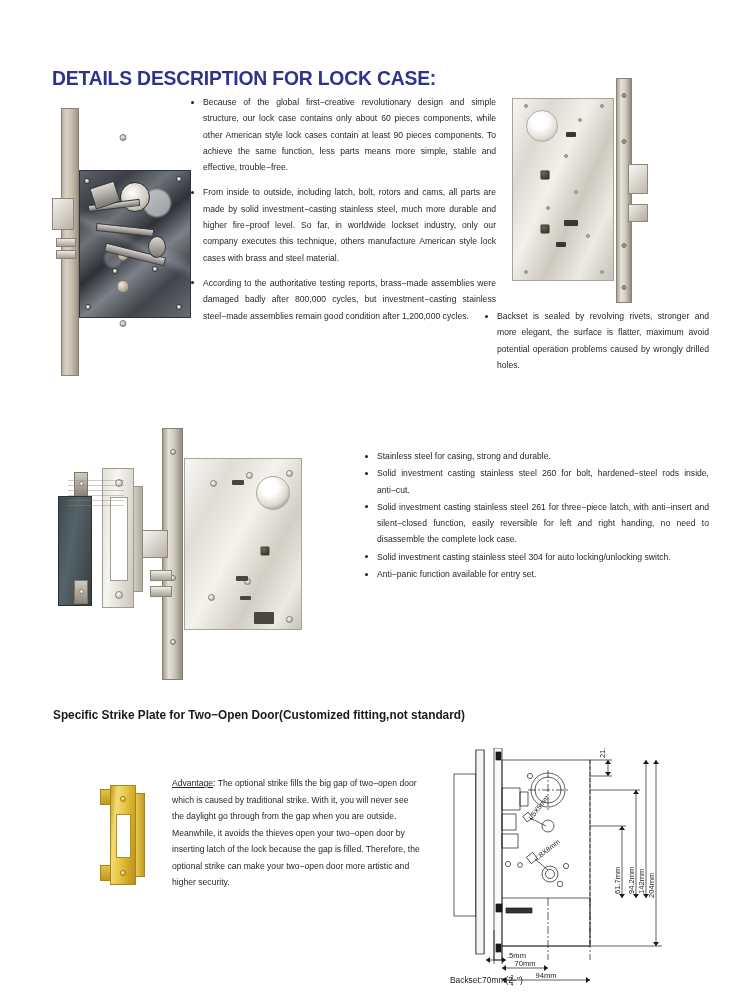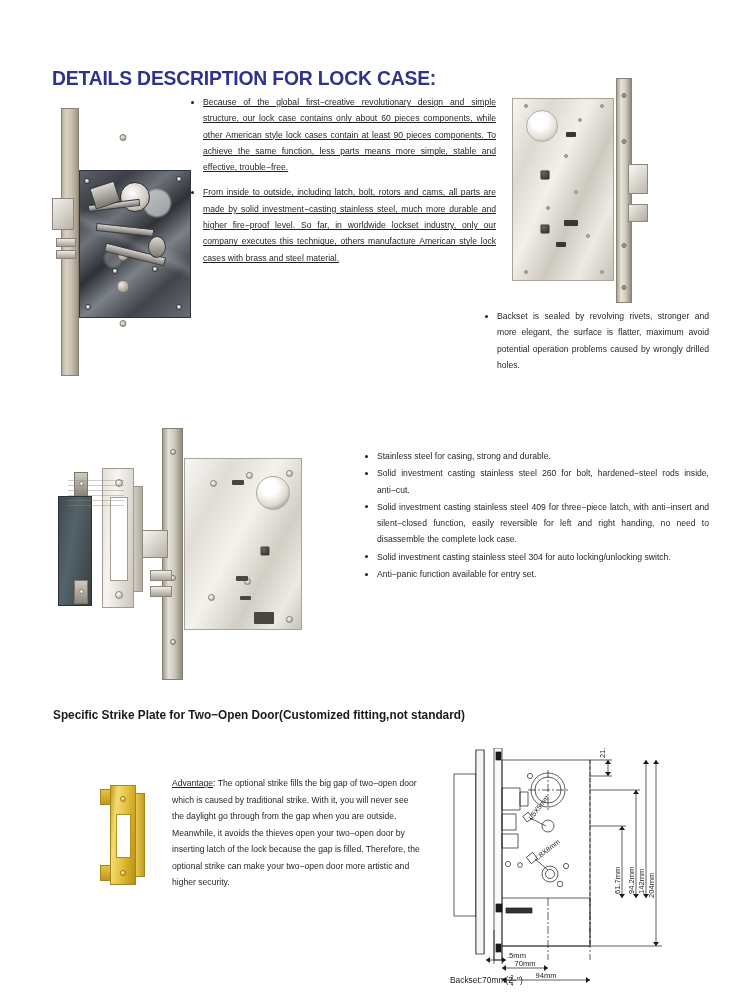--- a/index.html
+++ b/index.html
@@ -40,21 +40,21 @@
     text-align: justify;
   }
   ul.blist > li::before {
     content: "";
     position: absolute; left: 1px; top: 6.5px;
     width: 3px; height: 3px; border-radius: 50%;
     background: #231f20;
   }
   ul.tight > li { margin-bottom: 1px; }
 
-  .col-a { position: absolute; left: 190px; top: 94px; width: 306px; text-decoration: underline; }
+  .col-a { position: absolute; left: 190px; top: 94px; width: 306px; }
   .col-b { position: absolute; left: 484px; top: 308px; width: 225px; }
   .col-c { position: absolute; left: 364px; top: 448px; width: 345px; }
 
   
   .advantage {
     position: absolute; left: 172px; top: 775px; width: 250px;
     font-size: 8.6px; line-height: 16.5px; color: #231f20;
   }
   .advantage .lead { text-decoration: underline; }
 
@@ -376,20 +376,21 @@
       <div class="plate-hole" style="top:60px;"></div>
       <div class="plate-hole" style="top:164px;"></div>
     </div>
     <div class="latchblk"></div>
     <div class="boltblk"></div>
   </div>
 
   <ul class="blist col-a">
     <li>Because of the global first−creative revolutionary design and simple structure, our lock case contains only about 60 pieces components, while other American style lock cases contain at least 90 pieces components. To achieve the same function, less parts means more simple, stable and effective, trouble−free.</li>
     <li>From inside to outside, including latch, bolt, rotors and cams, all parts are made by solid investment−casting stainless steel, much more durable and higher fire−proof level. So far, in worldwide lockset industry, only our company executes this technique, others manufacture American style lock cases with brass and steel material.</li>
+    <li>According to the authoritative testing reports, brass−made assemblies were damaged badly after 800,000 cycles, but investment−casting stainless steel−made assemblies remain good condition after 1,200,000 cycles.</li>
   </ul>
 
   <ul class="blist col-b">
     <li>Backset is sealed by revolving rivets, stronger and more elegant, the surface is flatter, maximum avoid potential operation problems caused by wrongly drilled holes.</li>
   </ul>
 
   <div class="grp">
     <div class="sbox"></div>
     <div class="sbox-tab t"></div>
     <div class="sbox-tab b"></div>
@@ -425,21 +426,21 @@
       <div class="case2-fph" style="top:146px;"></div>
     </div>
     <div class="latch2"></div>
     <div class="bolt2a"></div>
     <div class="bolt2b"></div>
   </div>
 
   <ul class="blist tight col-c">
     <li>Stainless steel for casing, strong and durable.</li>
     <li>Solid investment casting stainless steel 260 for bolt, hardened−steel rods inside, anti−cut.</li>
-    <li>Solid investment casting stainless steel 409 for three−piece latch, with anti−insert and silent−closed function, easily reversible for left and right handing, no need to disassemble the complete lock case.</li>
+    <li>Solid investment casting stainless steel 261 for three−piece latch, with anti−insert and silent−closed function, easily reversible for left and right handing, no need to disassemble the complete lock case.</li>
     <li>Solid investment casting stainless steel 304 for auto locking/unlocking switch.</li>
     <li>Anti−panic function available for entry set.</li>
   </ul>
 
   <div class="section-title">Specific Strike Plate for Two−Open Door(Customized fitting,not standard)</div>
 
   <div class="brass">
     <div class="tab t"></div>
     <div class="tab b"></div>
     <div class="lip"></div>

